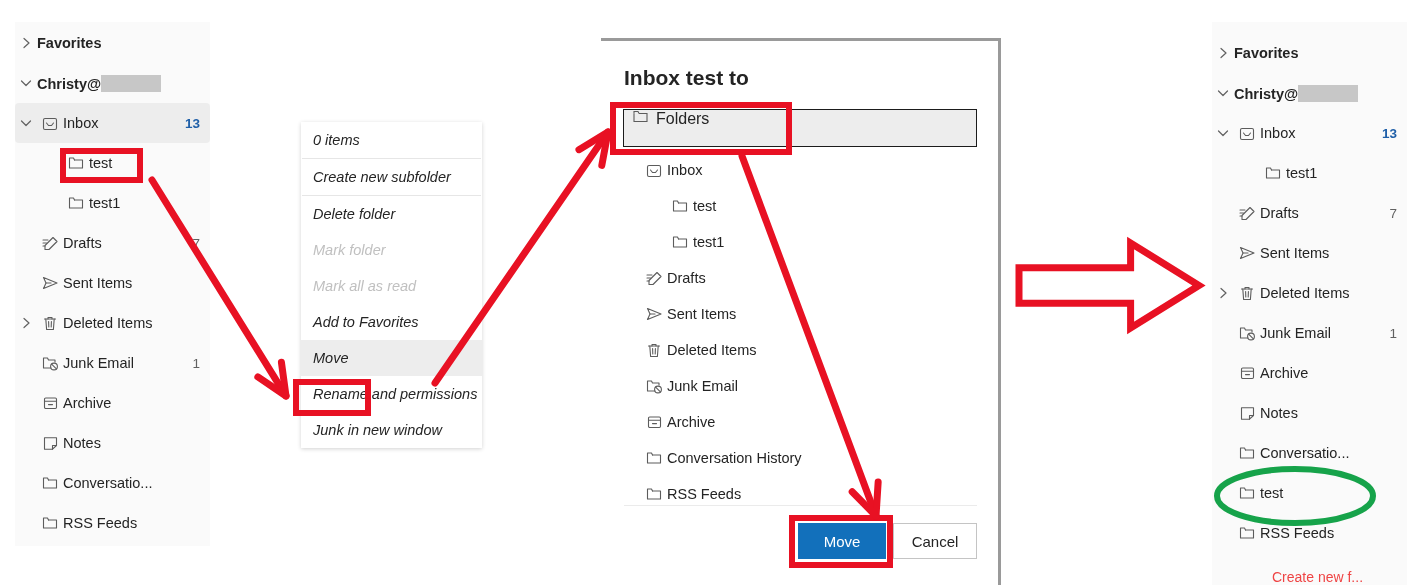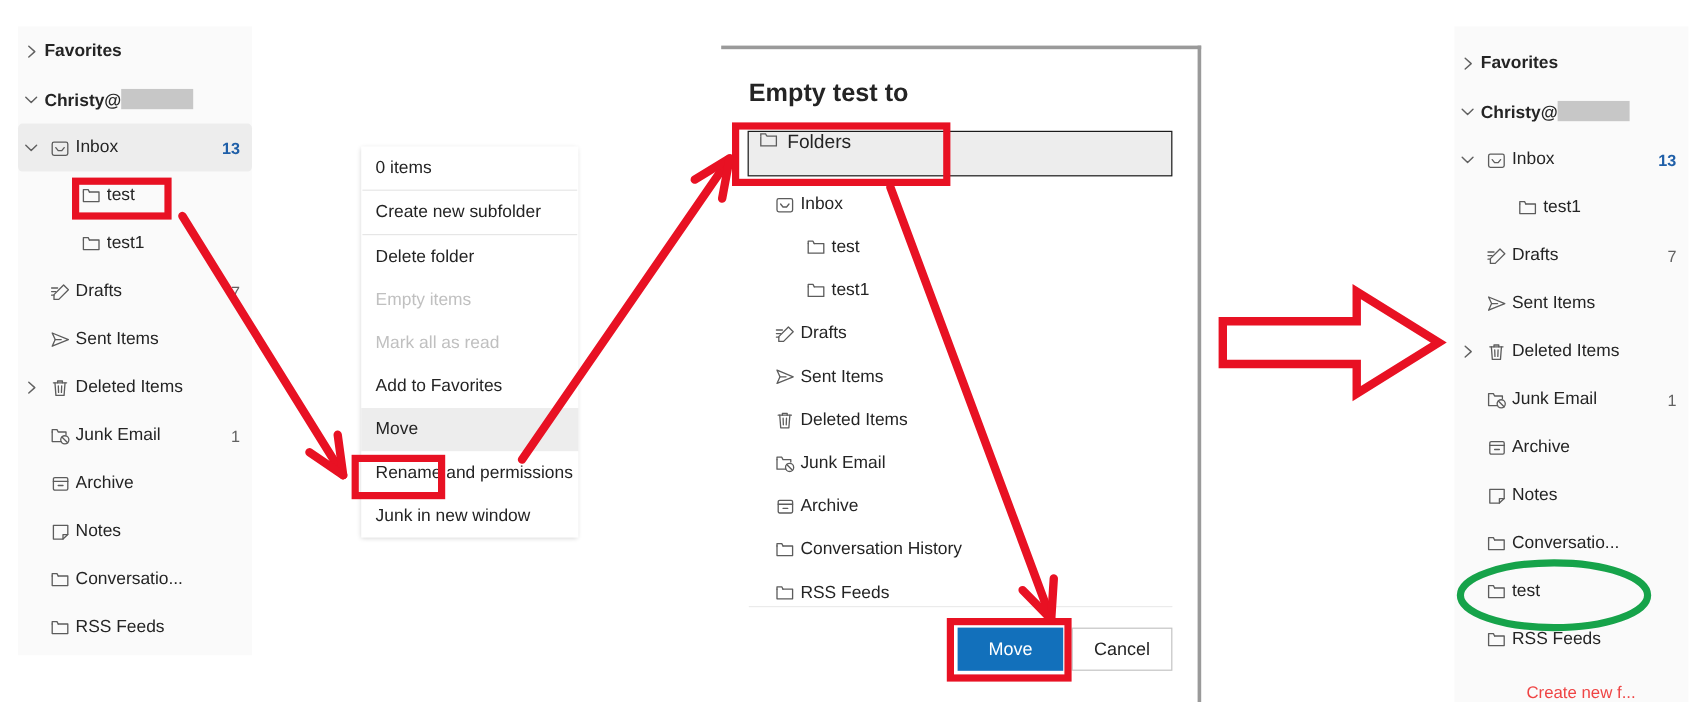--- a/index.html
+++ b/index.html
@@ -192,36 +192,36 @@
       <span class="ico">
         <svg width="16" height="14" viewBox="0 0 16 14" fill="none" stroke="#5c5c5c" stroke-width="1.1" stroke-linecap="round" stroke-linejoin="round">
           <path d="M1.5 4 L1.5 12 L14.5 12 L14.5 4 L6.5 4"></path>
           <path d="M1.5 4 L1.5 2 L5.5 2 L6.5 4"></path>
         </svg>
       </span>
       <span class="lbl">RSS Feeds</span>
     </div>
   </div>
 
-<div class="abs menu" id="ctx-menu" style="left:301px;top:122px;width:181px;">
+<div class="abs menu" id="ctx-menu" style="left:301px;top:122px;width:181px;font-style:italic;">
     <div class="mitem">0 items</div>
     <div class="msep"></div>
     <div class="mitem">Create new subfolder</div>
     <div class="msep"></div>
     <div class="mitem">Delete folder</div>
-    <div class="mitem dim">Empty items</div>
+    <div class="mitem dim">Mark folder</div>
     <div class="mitem dim">Mark all as read</div>
     <div class="mitem">Add to Favorites</div>
     <div class="mitem hl">Move</div>
     <div class="mitem">Rename and permissions</div>
     <div class="mitem">Junk in new window</div>
   </div>
 
 <div class="abs dlg" style="left:601px;top:38px;width:400px;height:547px;"></div>
-<div class="abs dlg-title" style="left:624px;top:66px;">Empty test to</div>
+<div class="abs dlg-title" style="left:624px;top:66px;">Inbox test to</div>
 
 <div class="abs folders-box" style="left:623px;top:109px;width:354px;height:38px;">
   <span class="ico" style="width:32px;flex:0 0 32px;">
     <svg width="15" height="13" viewBox="0 0 15 13" fill="none" stroke="#5c5c5c" stroke-width="1.1">
       <path d="M1 3.5 L1 11.5 L14 11.5 L14 3.5 L6 3.5"></path>
         <path d="M1 3.5 L1 1.5 L5 1.5 L6 3.5"></path>
     </svg>
   </span>
   <span>Folders</span>
 </div>

